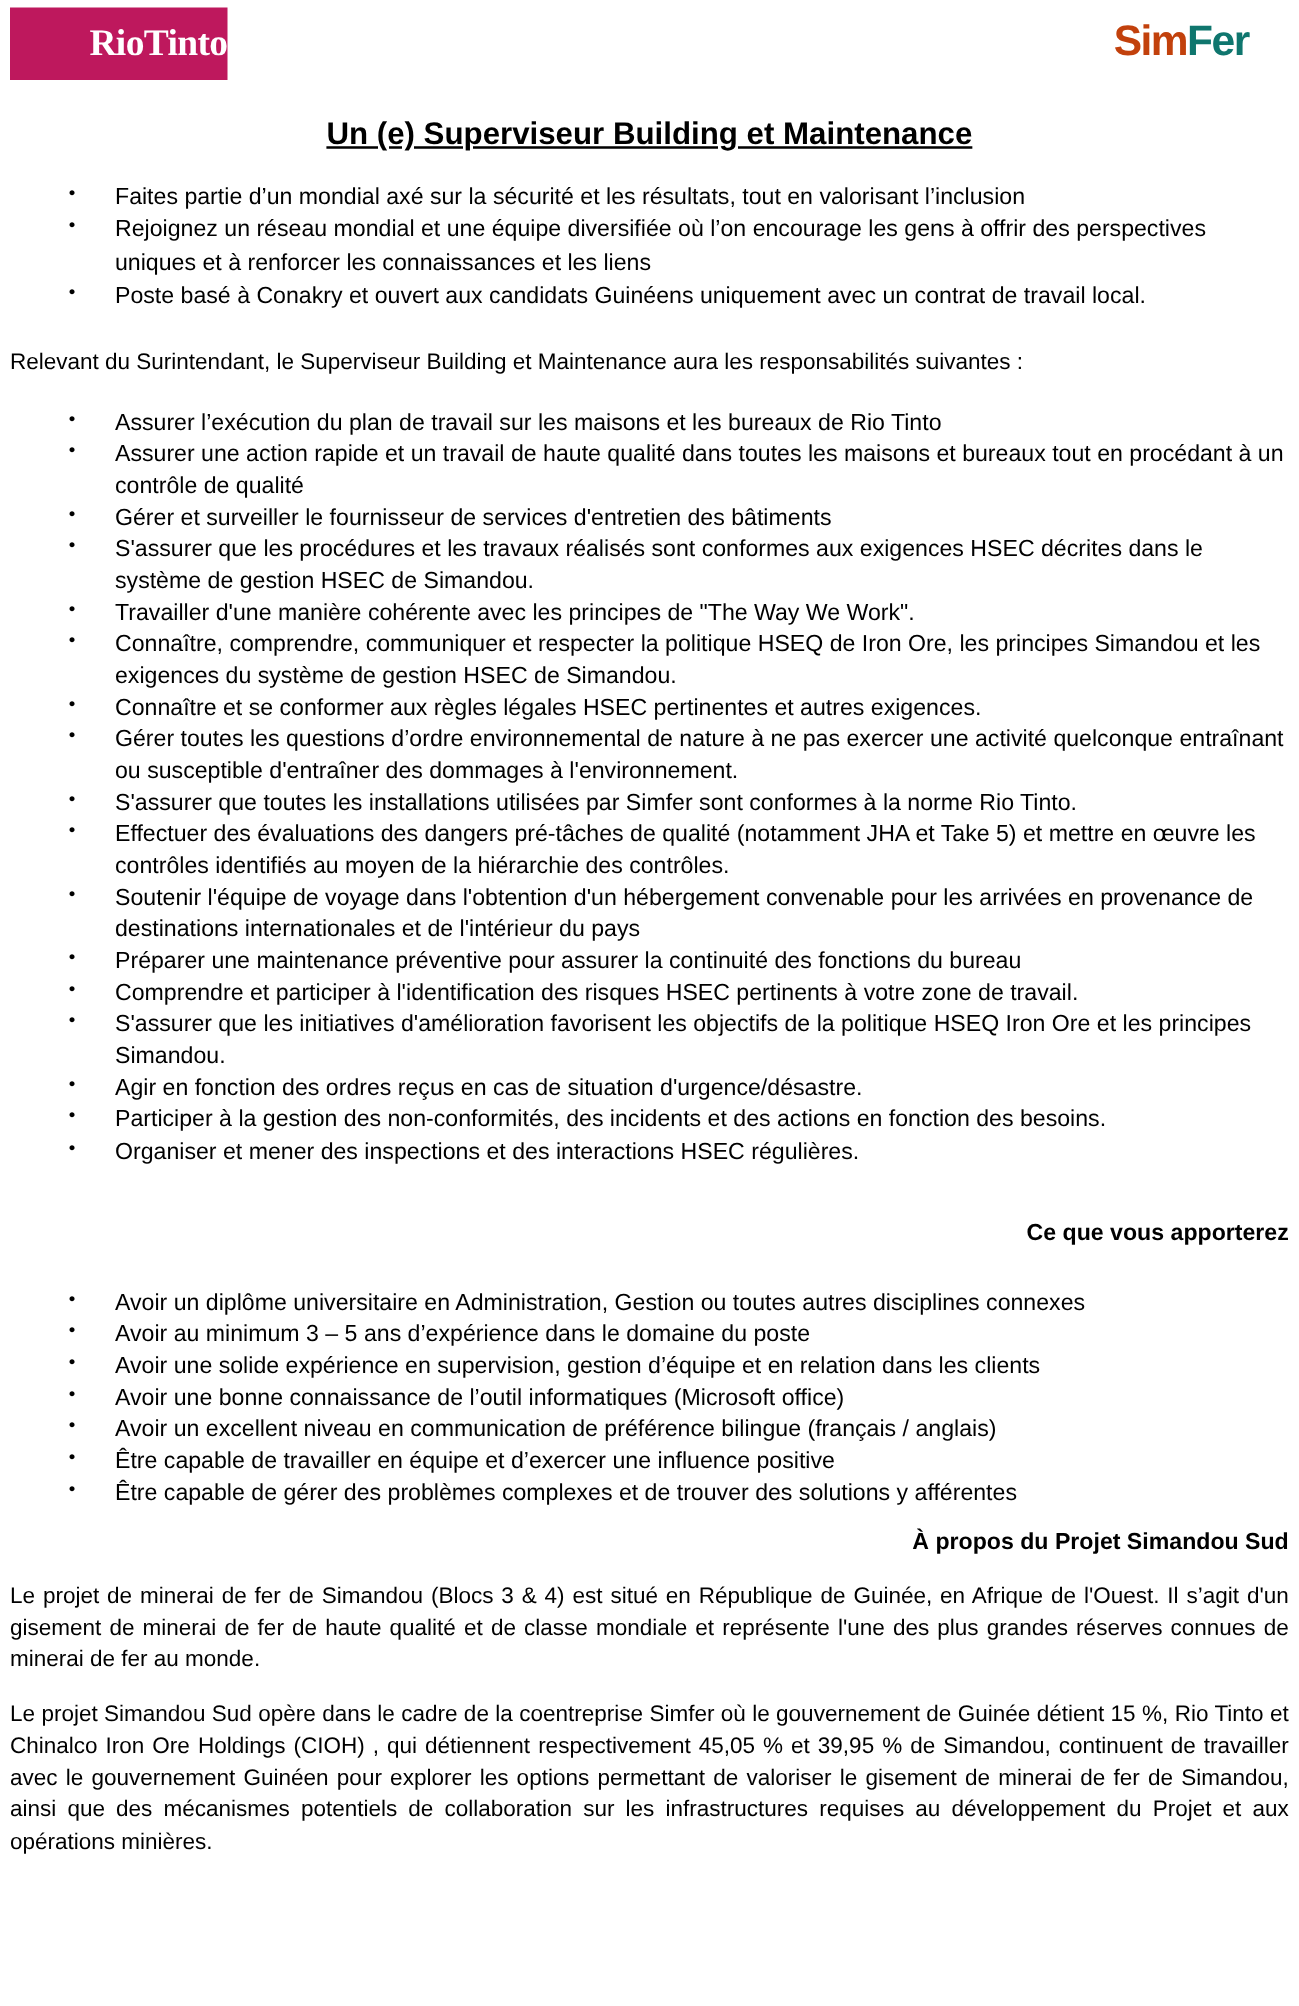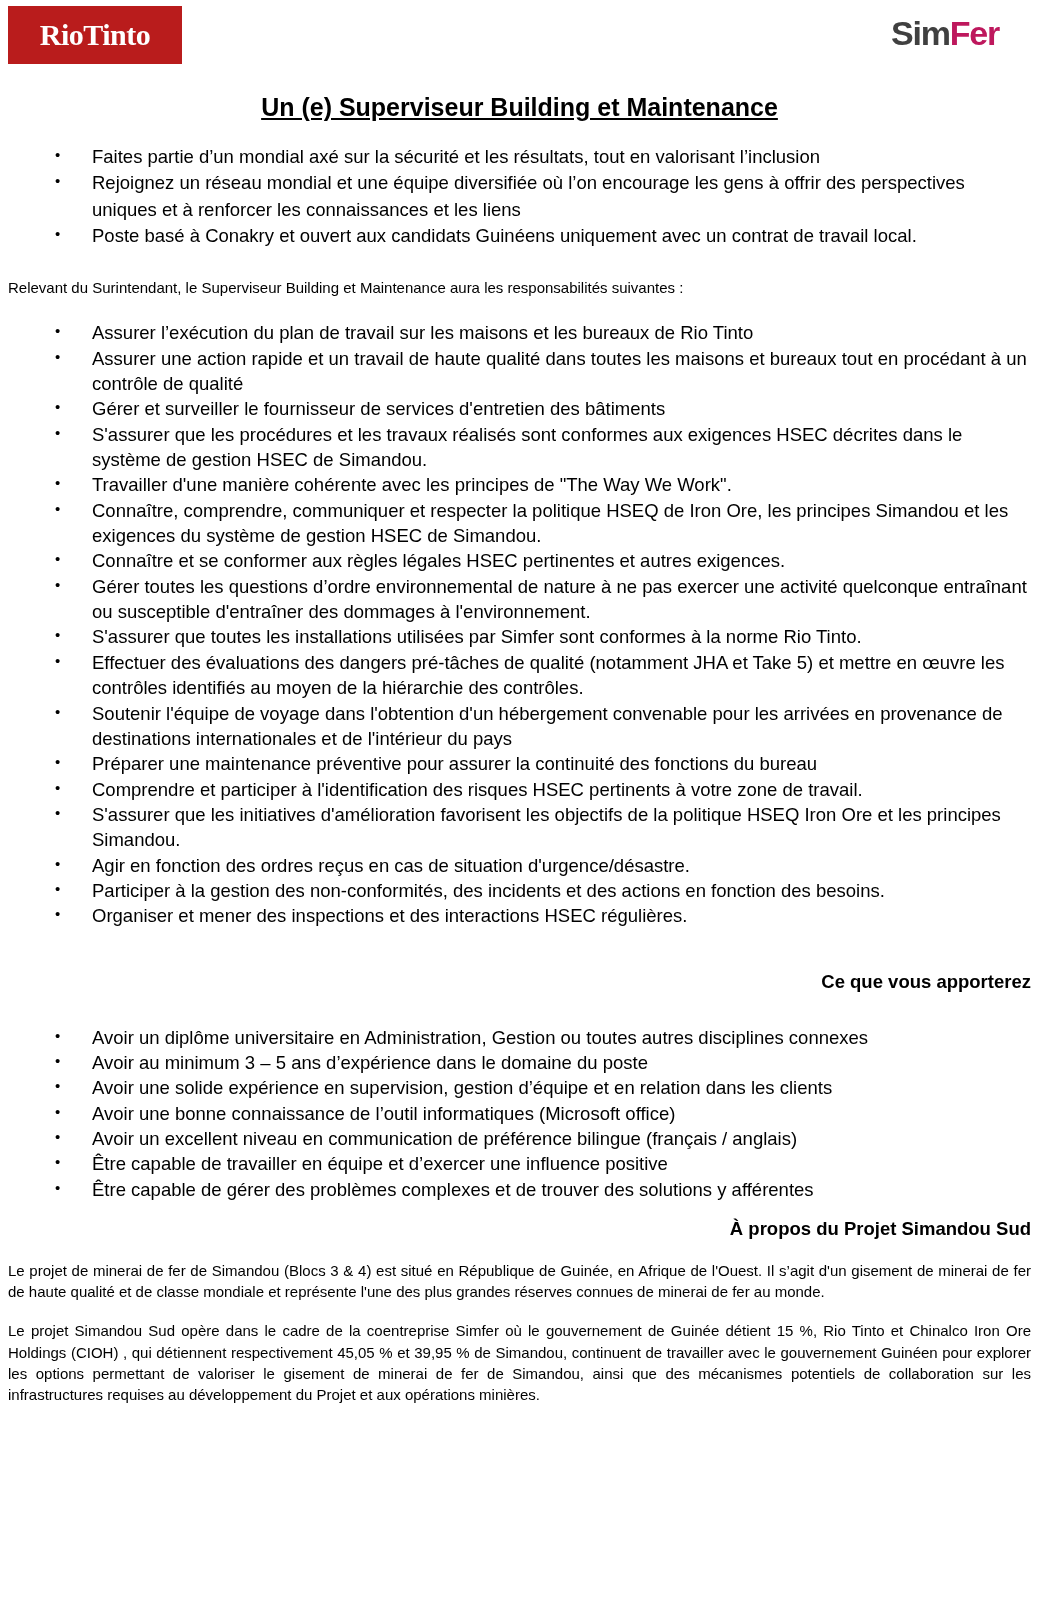--- a/index.html
+++ b/index.html
@@ -28,59 +28,59 @@
   .header {
     position: relative;
     height: 70px;
   }
   .logo-riotinto {
     position: absolute;
     left: 0px;
     top: 6px;
     width: 174px;
     height: 58px;
-    background: #b91c1c;
+    background: #be185d;
     display: flex;
     align-items: center;
-    justify-content: center;
+    justify-content: flex-end;
   }
   .logo-riotinto .rt-text {
     font-family: "Liberation Serif", serif;
     font-weight: bold;
     font-size: 30px;
     color: #ffffff;
     letter-spacing: -0.5px;
     line-height: 1;
   }
   .logo-simfer {
     position: absolute;
     right: 32px;
     top: 16px;
     font-family: "Liberation Sans", sans-serif;
     font-weight: bold;
     font-size: 34px;
     letter-spacing: -1.2px;
     line-height: 1;
   }
-  .logo-simfer .sf-sim { color: #404040; }
-  .logo-simfer .sf-fer { color: #be185d; }
+  .logo-simfer .sf-sim { color: #c2410c; }
+  .logo-simfer .sf-fer { color: #0f766e; }
 
   
   .doc-title {
     text-align: center;
     font-weight: bold;
     font-size: 25px;
     text-decoration: underline;
     margin: 22px 0 0 0;
     line-height: 1.2;
   }
 
   
   .para {
-    font-size: 15px;
+    font-size: 18px;
     line-height: 1.42;
     margin: 0;
   }
   .para-justify {
     text-align: justify;
   }
   .section-head {
     font-size: 18.5px;
     font-weight: bold;
     line-height: 1.4;

